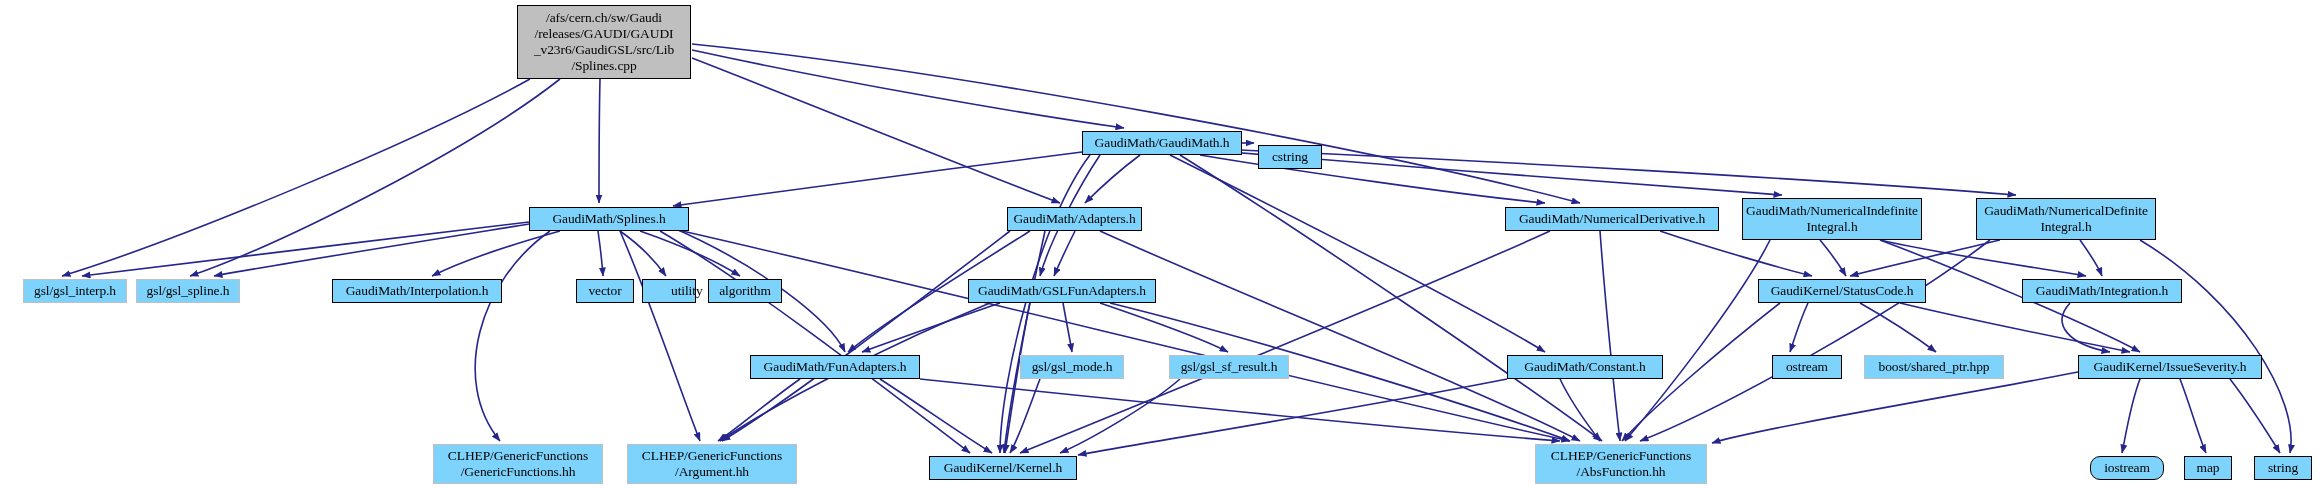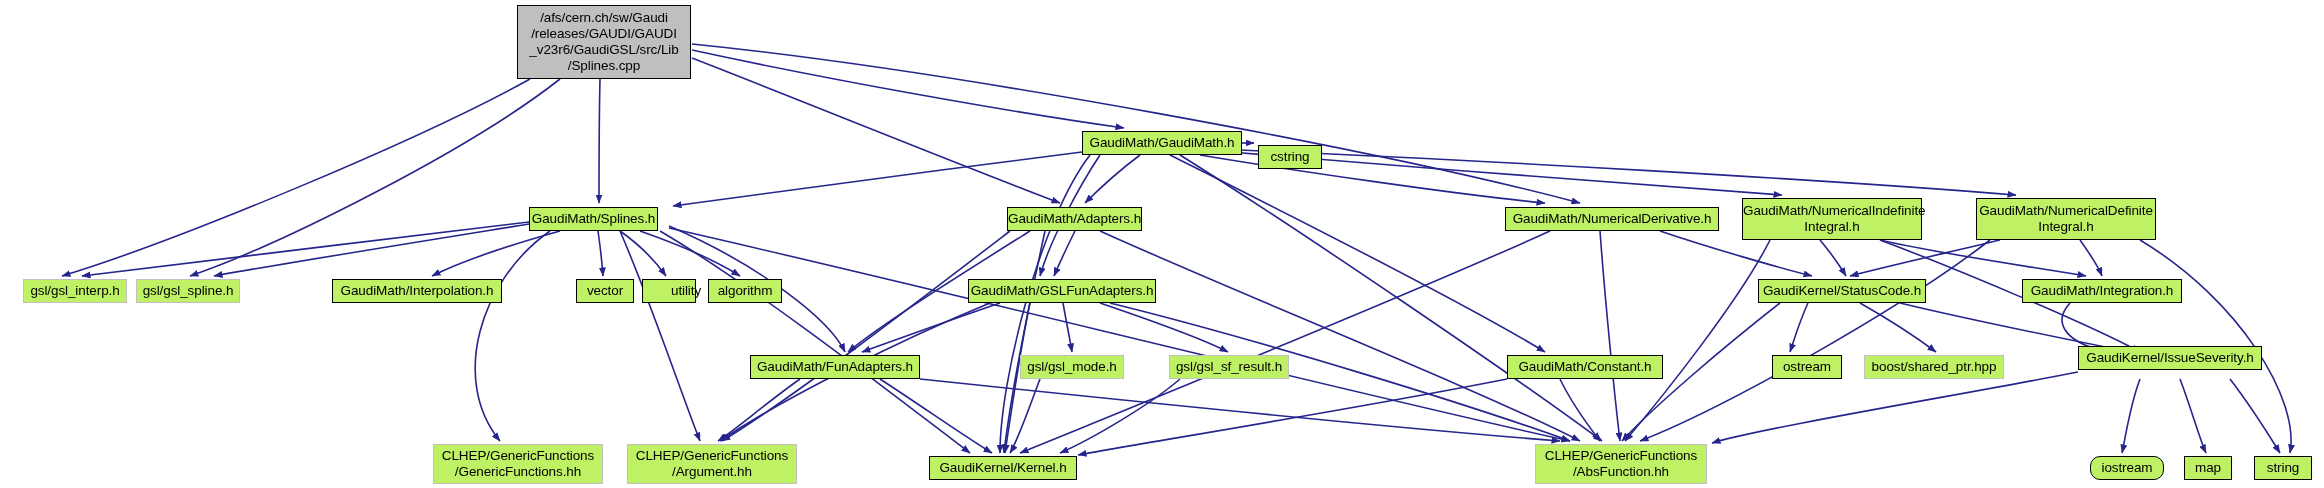--- a/index.html
+++ b/index.html
@@ -5,38 +5,38 @@
   html, body {
     margin: 0;
     padding: 0;
     background: #ffffff;
   }
   #graph-root {
     position: relative;
     width: 2324px;
     height: 488px;
     background: #ffffff;
-    font-family: Liberation Sans, sans-serif;
+    font-family: Liberation Serif, serif;
   }
   svg#graph-canvas {
     position: absolute;
     left: 0;
     top: 0;
     width: 2324px;
     height: 488px;
     display: block;
   }
   .node-box {
     position: absolute;
     box-sizing: border-box;
     display: flex;
     align-items: center;
     justify-content: center;
     text-align: center;
-    background: #bef264;
+    background: #7dd3fc;
     color: #000000;
     font-size: 13.5px;
     line-height: 16px;
     letter-spacing: -0.1px;
     white-space: pre-line;
     overflow: visible;
   }
   .node-box.b-solid { border: 1.4px solid #000000; }
   .node-box.b-light { border: 1.2px solid #c0c0c0; }
   .node-box.b-root  { border: 1.4px solid #000000; background: #bfbfbf; }
@@ -122,21 +122,21 @@
       </g>
   </svg>
 
   <div id="node-layer">
       <div class="node-box b-root" style="left: 517px; top: 5px; width: 174px; height: 74px;"><span class="node-label">/afs/cern.ch/sw/Gaudi
 /releases/GAUDI/GAUDI
 _v23r6/GaudiGSL/src/Lib
 /Splines.cpp</span></div>
       <div class="node-box b-solid" style="left: 1082px; top: 131px; width: 160px; height: 24px;"><span class="node-label">GaudiMath/GaudiMath.h</span></div>
       <div class="node-box b-solid" style="left: 1258px; top: 145px; width: 64px; height: 24px;"><span class="node-label">cstring</span></div>
-      <div class="node-box b-solid" style="left: 529px; top: 207px; width: 129px; height: 24px;"><span class="node-label">GaudiMath/Splines.h</span></div>
+      <div class="node-box b-solid" style="left: 529px; top: 207px; width: 160px; height: 24px;"><span class="node-label">GaudiMath/Splines.h</span></div>
       <div class="node-box b-solid" style="left: 1007px; top: 207px; width: 135px; height: 24px;"><span class="node-label">GaudiMath/Adapters.h</span></div>
       <div class="node-box b-solid" style="left: 1505px; top: 207px; width: 214px; height: 24px;"><span class="node-label">GaudiMath/NumericalDerivative.h</span></div>
       <div class="node-box b-solid" style="left: 1742px; top: 198px; width: 180px; height: 42px;"><span class="node-label">GaudiMath/NumericalIndefinite
 Integral.h</span></div>
       <div class="node-box b-solid" style="left: 1976px; top: 198px; width: 180px; height: 42px;"><span class="node-label">GaudiMath/NumericalDefinite
 Integral.h</span></div>
       <div class="node-box b-light" style="left: 4px; top: 279px; width: 104px; height: 24px; margin-left: 19px;"><span class="node-label">gsl/gsl_interp.h</span></div>
       <div class="node-box b-light" style="left: 136px; top: 279px; width: 104px; height: 24px;"><span class="node-label">gsl/gsl_spline.h</span></div>
       <div class="node-box b-solid" style="left: 332px; top: 279px; width: 170px; height: 24px;"><span class="node-label">GaudiMath/Interpolation.h</span></div>
       <div class="node-box b-solid" style="left: 576px; top: 279px; width: 58px; height: 24px;"><span class="node-label">vector</span></div>
@@ -144,21 +144,21 @@
       <div class="node-box b-solid" style="left: 708px; top: 279px; width: 74px; height: 24px;"><span class="node-label">algorithm</span></div>
       <div class="node-box b-solid" style="left: 968px; top: 279px; width: 188px; height: 24px;"><span class="node-label">GaudiMath/GSLFunAdapters.h</span></div>
       <div class="node-box b-solid" style="left: 1758px; top: 279px; width: 168px; height: 24px;"><span class="node-label">GaudiKernel/StatusCode.h</span></div>
       <div class="node-box b-solid" style="left: 2022px; top: 279px; width: 160px; height: 24px;"><span class="node-label">GaudiMath/Integration.h</span></div>
       <div class="node-box b-solid" style="left: 750px; top: 355px; width: 170px; height: 24px;"><span class="node-label">GaudiMath/FunAdapters.h</span></div>
       <div class="node-box b-light" style="left: 1020px; top: 355px; width: 104px; height: 24px;"><span class="node-label">gsl/gsl_mode.h</span></div>
       <div class="node-box b-light" style="left: 1169px; top: 355px; width: 120px; height: 24px;"><span class="node-label">gsl/gsl_sf_result.h</span></div>
       <div class="node-box b-solid" style="left: 1507px; top: 355px; width: 156px; height: 24px;"><span class="node-label">GaudiMath/Constant.h</span></div>
       <div class="node-box b-solid" style="left: 1772px; top: 355px; width: 70px; height: 24px;"><span class="node-label">ostream</span></div>
       <div class="node-box b-light" style="left: 1864px; top: 355px; width: 140px; height: 24px;"><span class="node-label">boost/shared_ptr.hpp</span></div>
-      <div class="node-box b-solid" style="left: 2078px; top: 346px; width: 184px; height: 24px;"><span class="node-label">GaudiKernel/IssueSeverity.h</span></div>
+      <div class="node-box b-solid" style="left: 2078px; top: 355px; width: 184px; height: 24px;"><span class="node-label">GaudiKernel/IssueSeverity.h</span></div>
       <div class="node-box b-light" style="left: 433px; top: 444px; width: 170px; height: 40px;"><span class="node-label">CLHEP/GenericFunctions
 /GenericFunctions.hh</span></div>
       <div class="node-box b-light" style="left: 627px; top: 444px; width: 170px; height: 40px;"><span class="node-label">CLHEP/GenericFunctions
 /Argument.hh</span></div>
       <div class="node-box b-solid" style="left: 929px; top: 456px; width: 148px; height: 24px;"><span class="node-label">GaudiKernel/Kernel.h</span></div>
       <div class="node-box b-light" style="left: 1535px; top: 444px; width: 172px; height: 40px;"><span class="node-label">CLHEP/GenericFunctions
 /AbsFunction.hh</span></div>
       <div class="node-box b-solid" style="left: 2090px; top: 456px; width: 74px; height: 24px; border-radius: 10px;"><span class="node-label">iostream</span></div>
       <div class="node-box b-solid" style="left: 2184px; top: 456px; width: 48px; height: 24px;"><span class="node-label">map</span></div>
       <div class="node-box b-solid" style="left: 2254px; top: 456px; width: 58px; height: 24px;"><span class="node-label">string</span></div>

